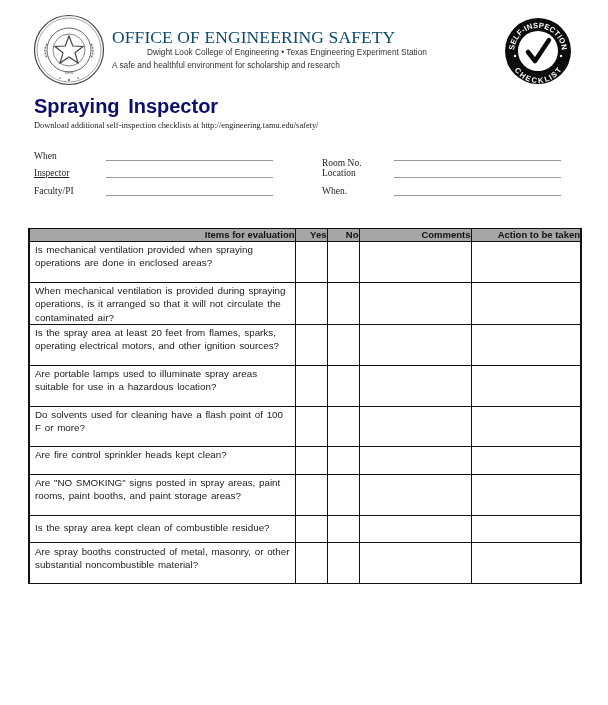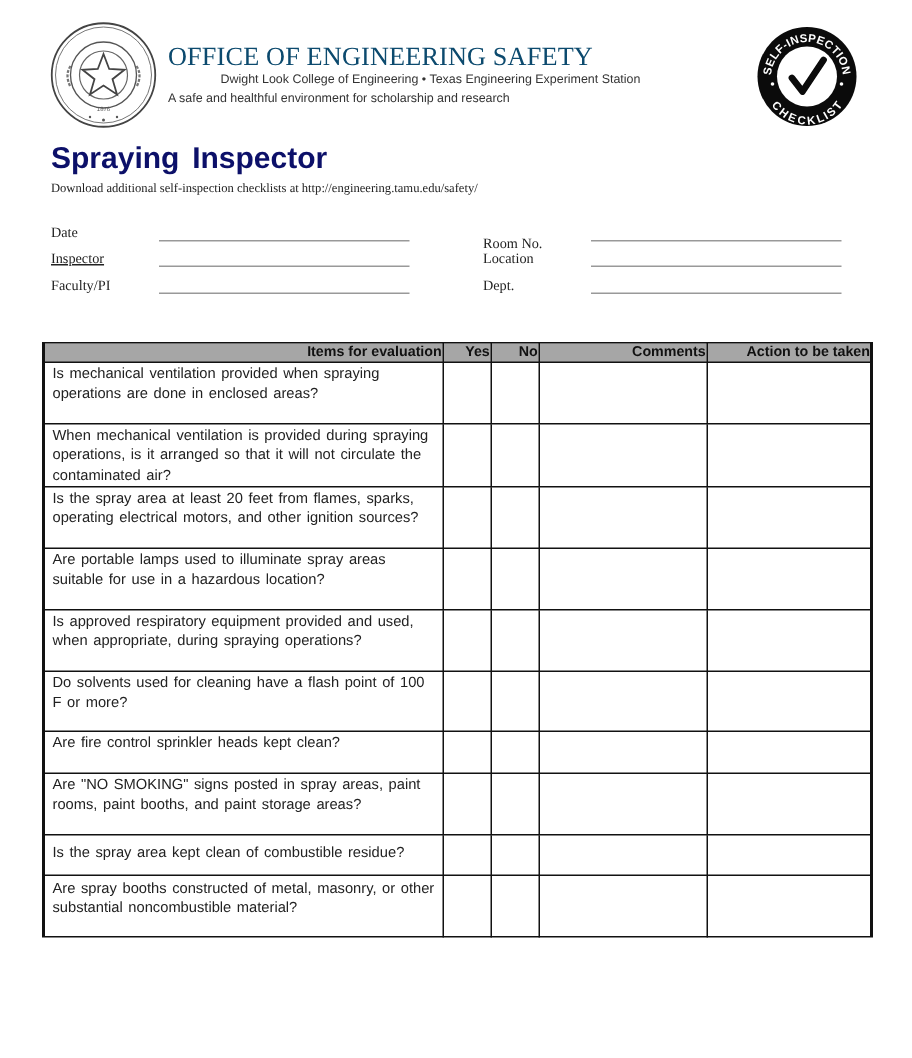--- a/index.html
+++ b/index.html
@@ -56,32 +56,32 @@
   </text>
   <text font-size="7.6" font-weight="bold" fill="#fff" font-family="Liberation Sans, sans-serif" dy="6" letter-spacing="0.2">
     <textPath href="#arcBot" startOffset="50%" text-anchor="middle">CHECKLIST</textPath>
   </text>
   <path d="M25 36 L32 45 L46 24" fill="none" stroke="#0b0b0b" stroke-width="4.5" stroke-linecap="round" stroke-linejoin="round"></path>
 </svg>
 
 <div id="page-title" class="abs">Spraying  Inspector</div>
 <div id="download-note" class="abs">Download additional self-inspection checklists at http://engineering.tamu.edu/safety/</div>
 
-<div class="abs field-label" style="left:34px;top:151px;">Date</div>
+<div class="abs field-label" style="left:34px;top:151px;">When</div>
 <div class="abs field-line" style="left:106px;top:160px;"></div>
 <div class="abs field-label" style="left:34px;top:168px;text-decoration:underline;">Inspector</div>
 <div class="abs field-line" style="left:106px;top:177px;"></div>
 <div class="abs field-label" style="left:34px;top:186px;">Faculty/PI</div>
 <div class="abs field-line" style="left:106px;top:195px;"></div>
 
 <div class="abs field-label" style="left:322px;top:158px;text-align:right;">Room No.</div>
 <div class="abs field-line" style="left:394px;top:160px;"></div>
 <div class="abs field-label" style="left:322px;top:168px;">Location</div>
 <div class="abs field-line" style="left:394px;top:177px;"></div>
-<div class="abs field-label" style="left:322px;top:186px;">Dept.</div>
+<div class="abs field-label" style="left:322px;top:186px;">When.</div>
 <div class="abs field-line" style="left:394px;top:195px;"></div>
 
 <table id="checklist">
   <colgroup>
     <col style="width:266px">
       <col style="width:32px">
       <col style="width:32px">
       <col style="width:112px">
       <col style="width:110px">
   </colgroup>
@@ -116,27 +116,20 @@
       <td class="cb"></td>
       <td class="cb"></td>
     </tr>
     <tr style="height:41px">
       <td class="q">Are portable lamps used to illuminate spray areas suitable for use in a hazardous location?</td>
       <td class="cb"></td>
       <td class="cb"></td>
       <td class="cb"></td>
       <td class="cb"></td>
     </tr>
-    <tr style="height:41px">
-      <td class="q">Is approved respiratory equipment provided and used, when appropriate, during spraying operations?</td>
-      <td class="cb"></td>
-      <td class="cb"></td>
-      <td class="cb"></td>
-      <td class="cb"></td>
-    </tr>
     <tr style="height:40px">
       <td class="q">Do solvents used for cleaning have a flash point of 100 F or more?</td>
       <td class="cb"></td>
       <td class="cb"></td>
       <td class="cb"></td>
       <td class="cb"></td>
     </tr>
     <tr style="height:28px">
       <td class="q">Are fire control sprinkler heads kept clean?</td>
       <td class="cb"></td>

